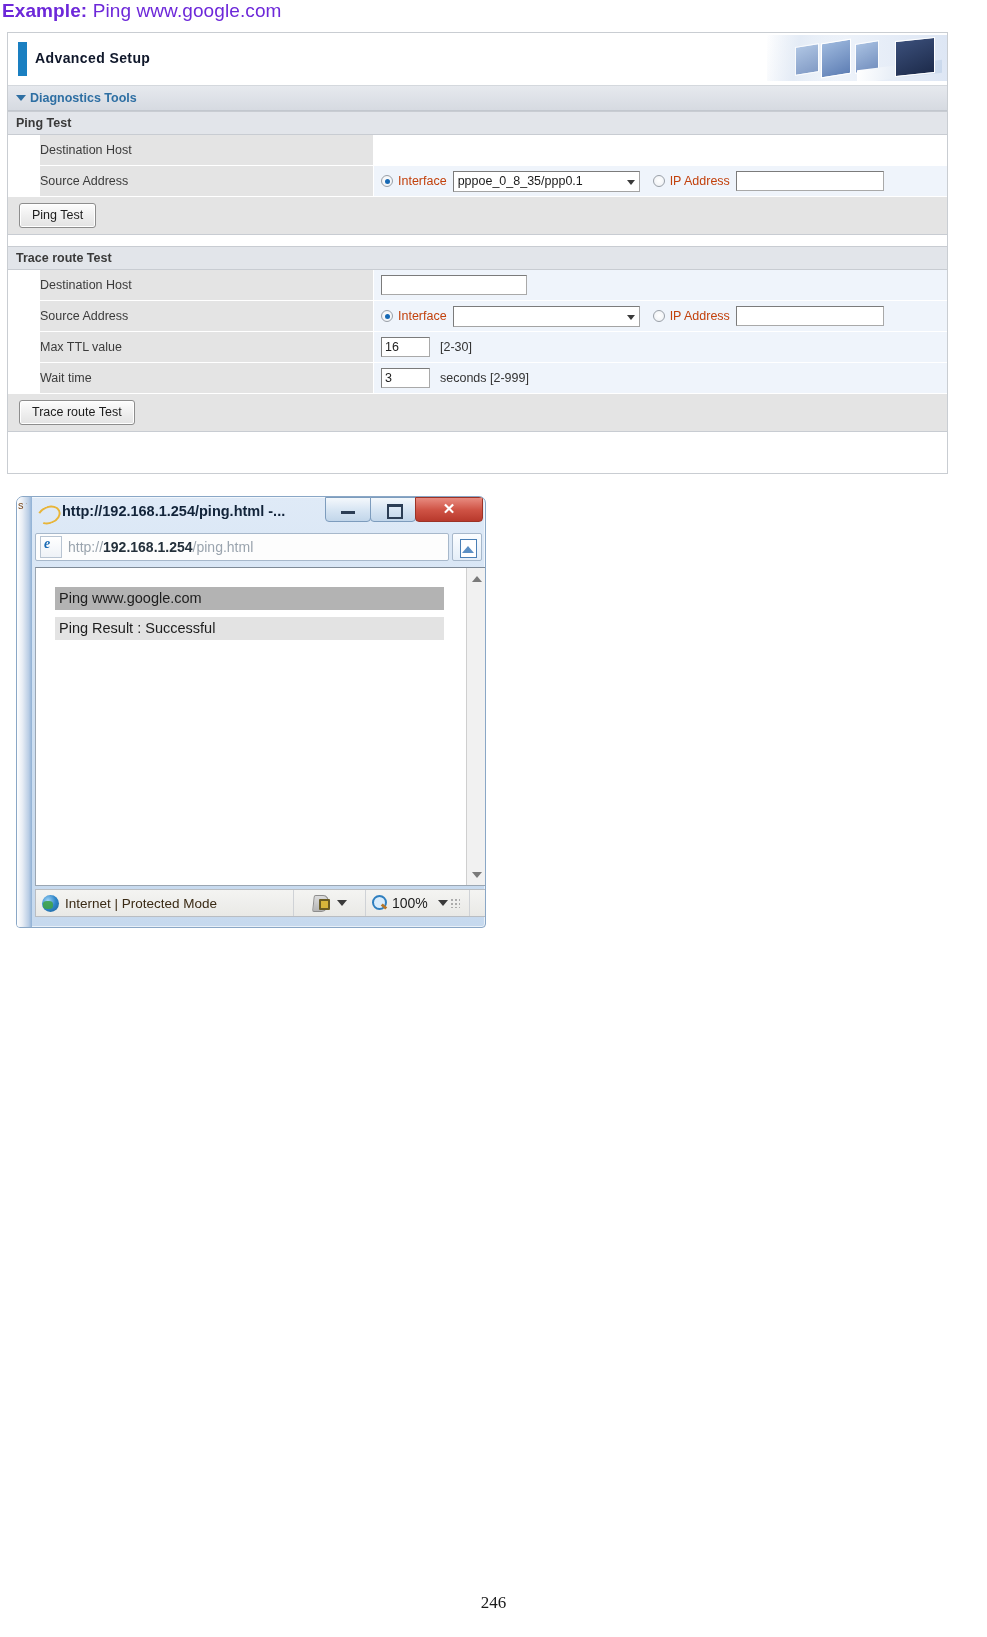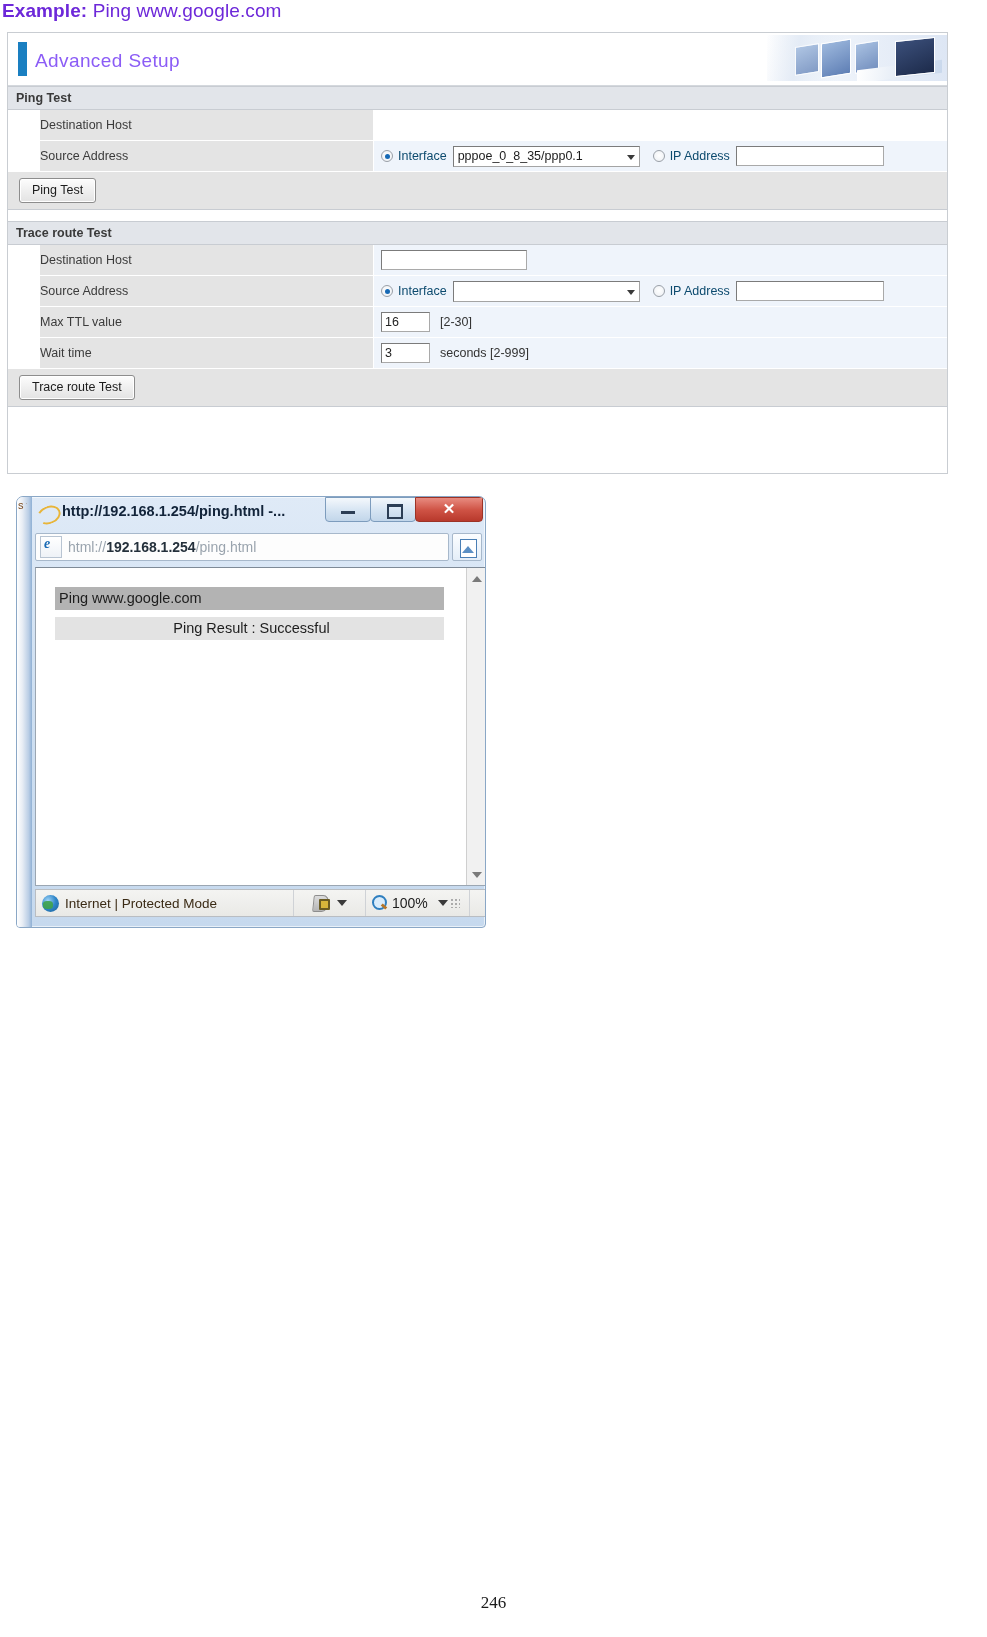--- a/index.html
+++ b/index.html
@@ -35,22 +35,22 @@
     border-bottom: 1px solid #d4d8dd;
     overflow: hidden;
   }
   .head-accent {
     position: absolute; left: 10px; top: 9px;
     width: 9px; height: 34px;
     background: #1a7fc1;
   }
   .head-title {
     position: absolute; left: 27px; top: 17px;
-    font-size: 19px; font-weight: normal;
-    color: #8b5cf6; letter-spacing: .4px;
+    font-size: 14px; font-weight: bold;
+    color: #0f172a; letter-spacing: .4px;
   }
   .head-art {
     position: absolute; right: 0px; top: 2px;
     width: 180px; height: 46px;
     background:
       linear-gradient(100deg, rgba(255,255,255,0) 0%, rgba(226,234,245,.9) 18%, rgba(255,255,255,0) 42%),
       linear-gradient(85deg, #ffffff 0%, #eef3fa 40%, #dde6f4 100%);
     overflow: hidden;
   }
   .art-mon {
@@ -164,21 +164,21 @@
     display: inline-block; position: relative;
     margin-right: 5px;
     flex: none;
   }
   .radio.on::after {
     content: ""; position: absolute;
     left: 2.5px; top: 2.5px; width: 5px; height: 5px;
     border-radius: 50%; background: #1769b5;
   }
   .inline-lbl {
-    font-size: 12.5px; color: #0c4a6e; margin-right: 6px; white-space: nowrap;
+    font-size: 12.5px; color: #c2410c; margin-right: 6px; white-space: nowrap;
   }
   .gap { width: 13px; flex: none; }
   .hint { font-size: 12.5px; color: #333; margin-left: 10px; white-space: nowrap; }
 
   .btn {
     font-family: "Liberation Sans", sans-serif;
     font-size: 12.5px; color: #1c1c1c;
     background: linear-gradient(#fdfdfd, #eeeeee 55%, #e3e3e3);
     border: 1px solid #8d8d8d;
     border-radius: 3px;
@@ -323,21 +323,21 @@
     overflow: hidden;
   }
   .ping-line {
     position: absolute; left: 19px;
     height: 23px; line-height: 23px;
     font-size: 14.5px; color: #1d1d1d;
     padding-left: 4px; box-sizing: border-box;
     white-space: nowrap;
   }
   .ping-line.l1 { top: 19px; width: 389px; background: #b3b3b3; }
-  .ping-line.l2 { top: 49px; width: 389px; background: #e3e3e3; text-align: center; }
+  .ping-line.l2 { top: 49px; width: 389px; background: #e3e3e3; }
 
   .vscroll {
     position: absolute; right: 0; top: 0; bottom: 0; width: 19px;
     background: #f1f1f1;
     border-left: 1px solid #cfcfcf;
   }
   .vs-arrow {
     position: absolute; left: 0; width: 19px; height: 19px;
     background: #f1f1f1;
   }
@@ -445,20 +445,24 @@
       <div class="head-title">Advanced Setup</div>
       <div class="head-art">
         <div class="art-mon m1"></div>
         <div class="art-mon m2"></div>
         <div class="art-mon m3"></div>
         <div class="art-desk"></div>
         <div class="art-mon m4"></div>
       </div>
     </div>
 
+    <div class="section-bar">
+      <span class="tri-down"></span>
+      <span>Diagnostics Tools</span>
+    </div>
 
     <div class="row subhead">
       <span>Ping Test</span>
     </div>
 
     <div class="row">
       <div class="lbl">Destination Host</div>
     </div>
 
     <div class="row">
@@ -542,21 +546,21 @@
             </div>
           <div class="wb close">
               <span class="glyph">✕</span>
             </div>
         </div>
       </div>
 
       <div class="ie-addrbar">
         <div class="addr-field">
           <span class="addr-ico"></span>
-          <span class="addr-text"><span>html://</span><b>192.168.1.254</b><span>/ping.html</span></span>
+          <span class="addr-text"><span>http://</span><b>192.168.1.254</b><span>/ping.html</span></span>
         </div>
         <div class="addr-btn">
             <span class="pg"></span>
           </div>
       </div>
 
       <div class="ie-content">
         <div class="ping-line l1">Ping www.google.com</div>
         <div class="ping-line l2">Ping Result : Successful</div>
         <div class="vscroll">

